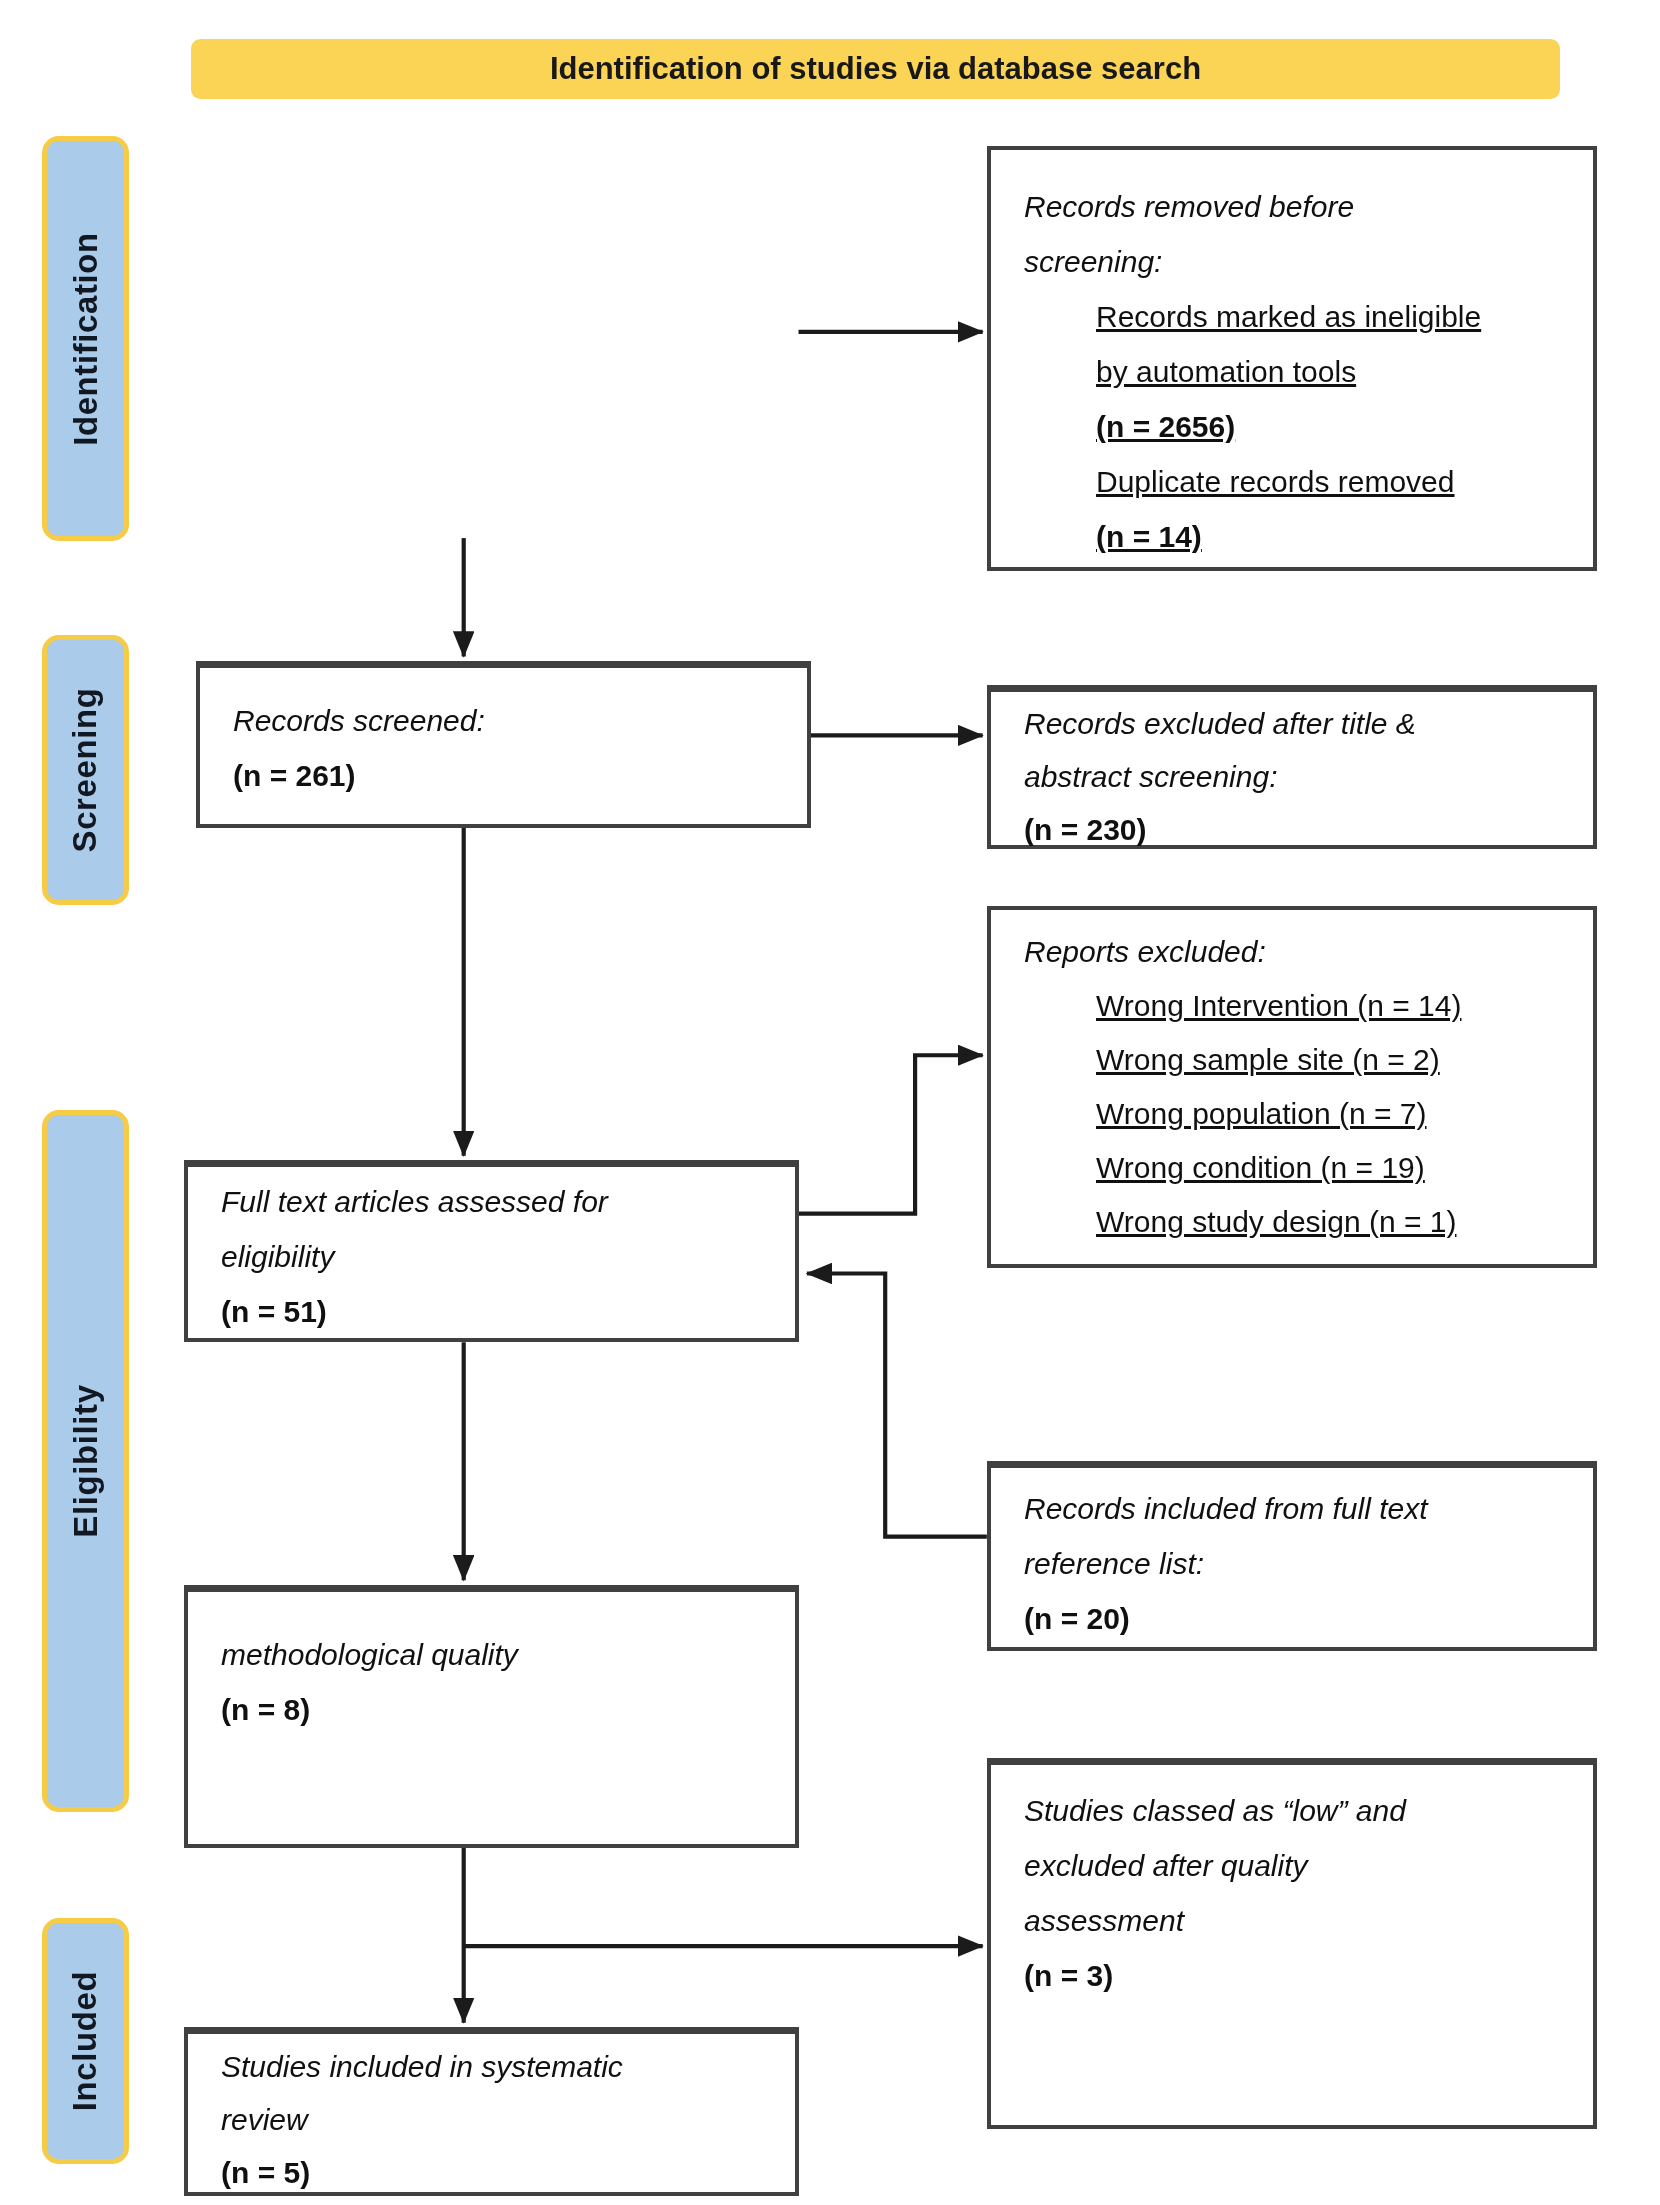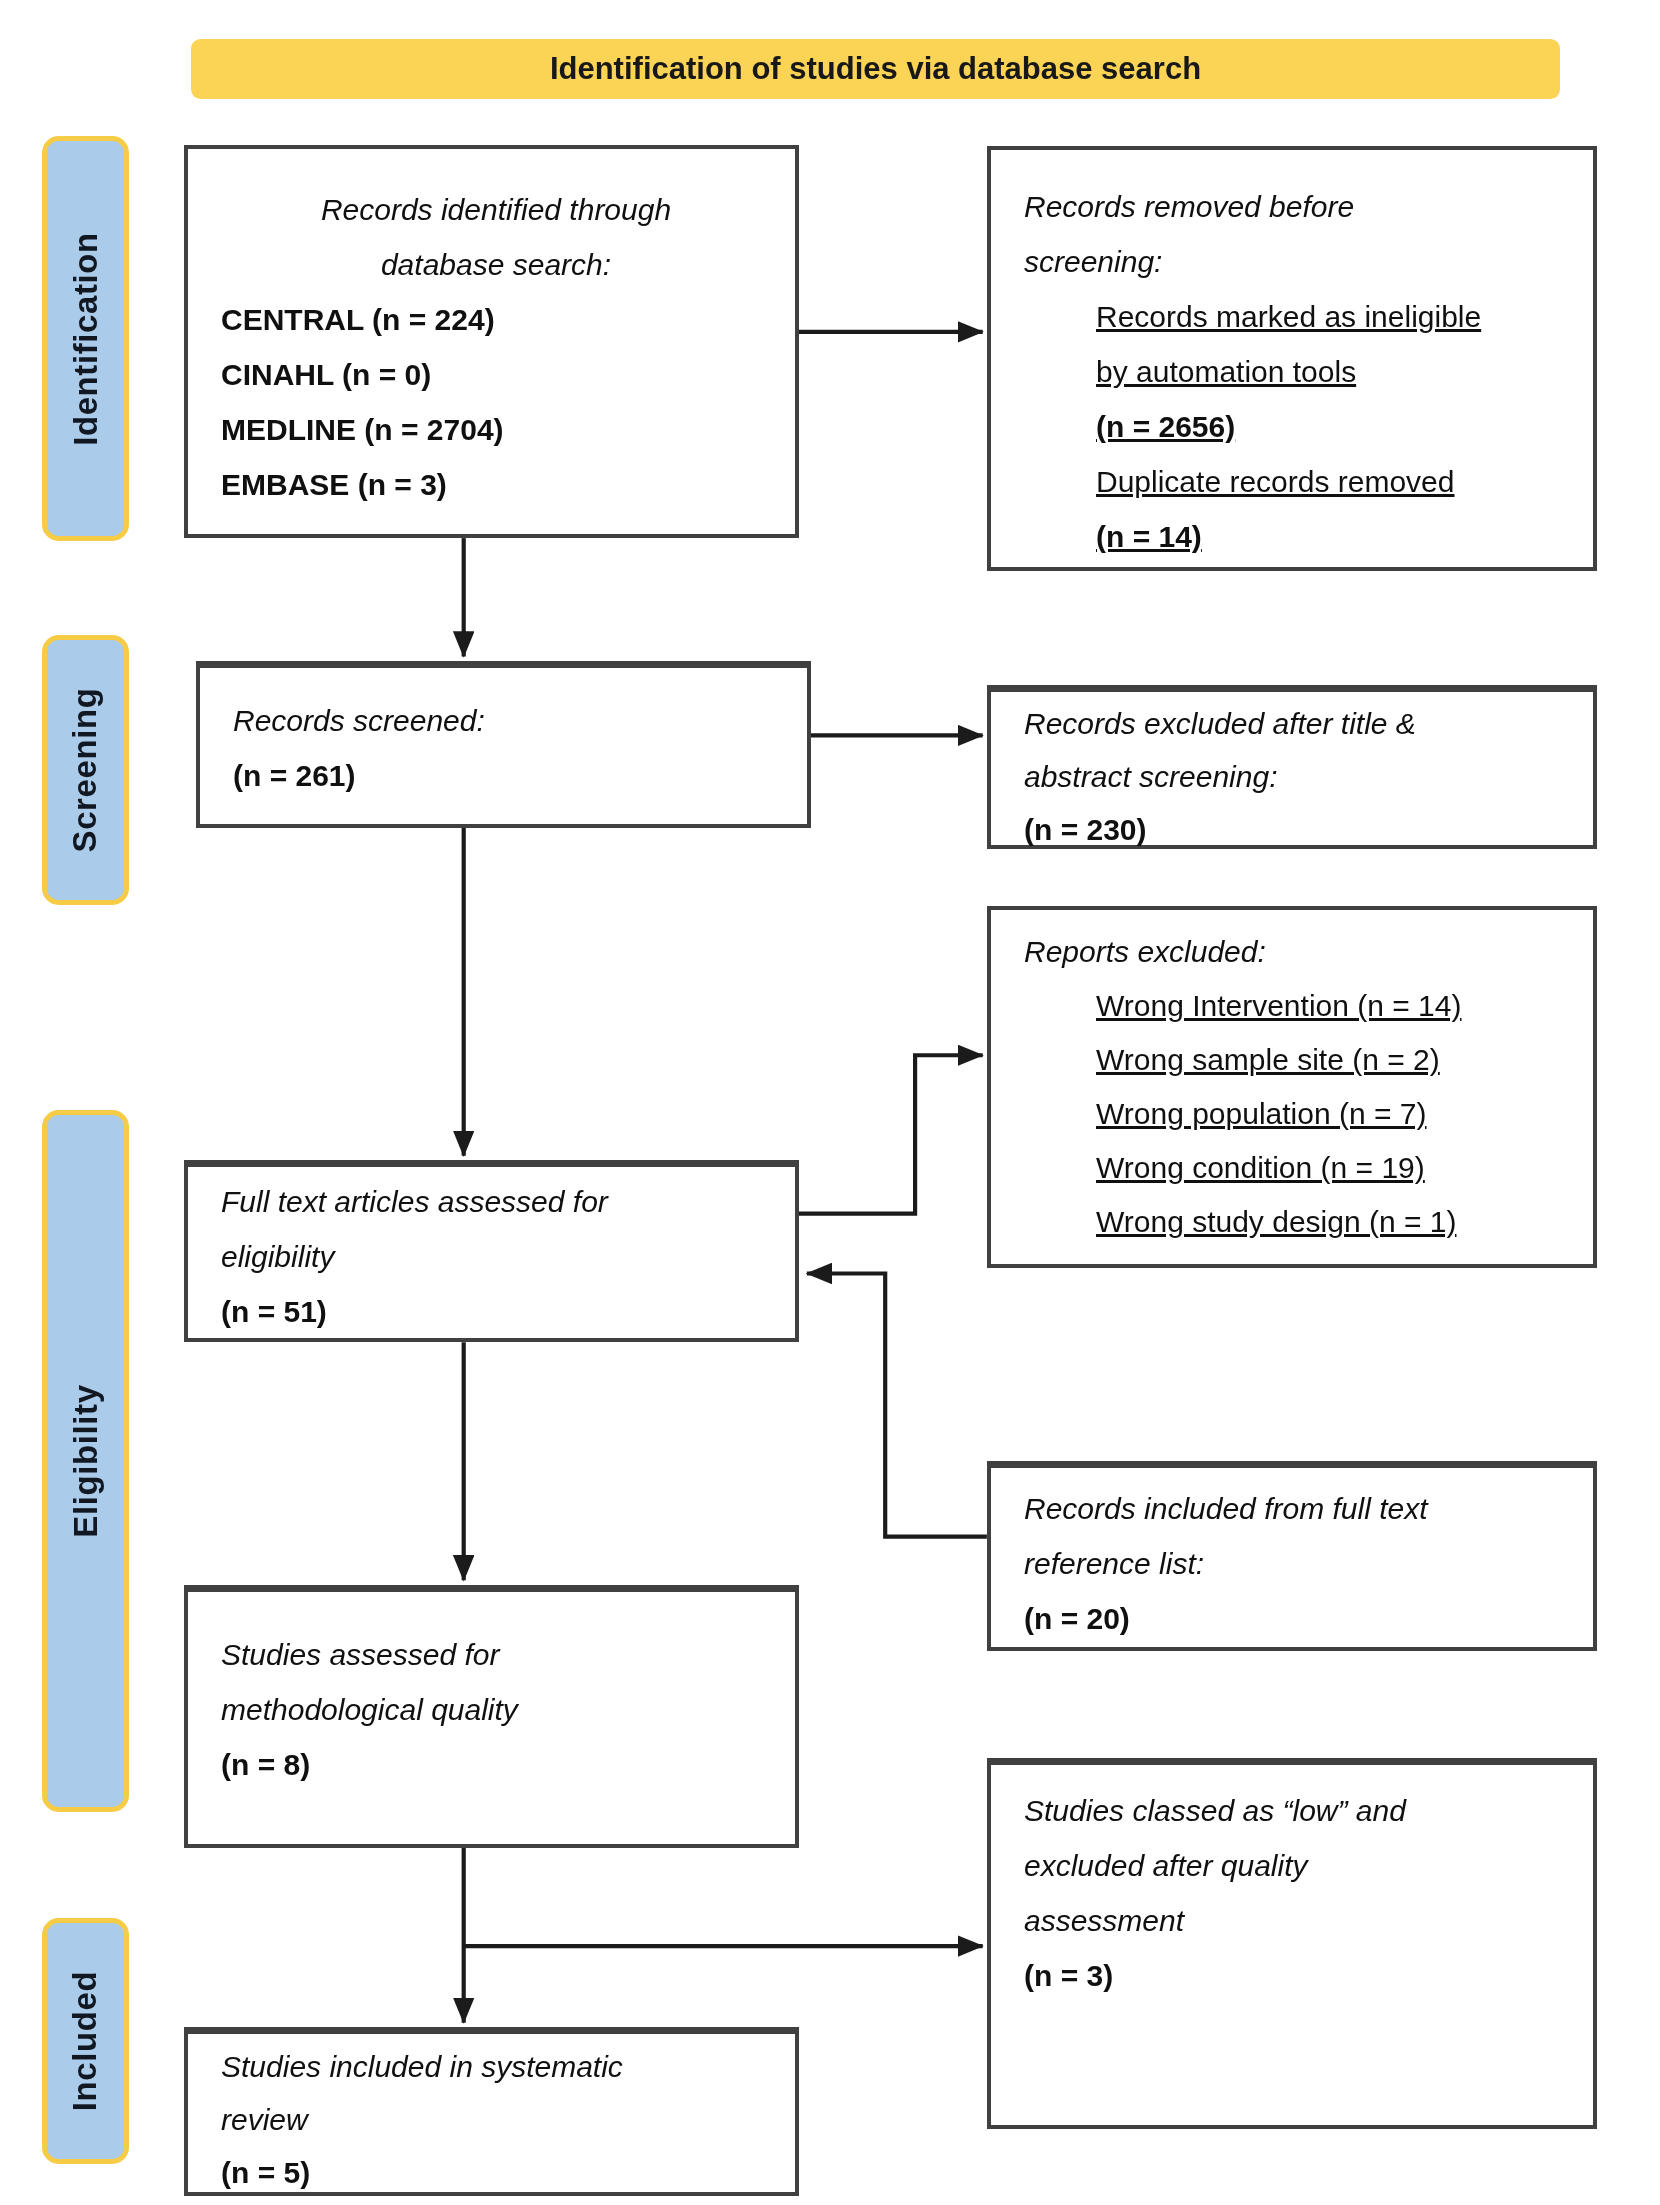--- a/index.html
+++ b/index.html
@@ -84,42 +84,33 @@
   <div class="stage" style="top:635px;height:270px;background:#abcbea;border-color:#f6cb45;">
     <span class="vtxt">Screening</span>
   </div>
   <div class="stage" style="top:1110px;height:702px;background:#abcbea;border-color:#f6cb45;">
     <span class="vtxt">Eligibility</span>
   </div>
   <div class="stage" style="top:1918px;height:246px;background:#abcbea;border-color:#f6cb45;">
     <span class="vtxt">Included</span>
   </div>
 
-  <div class="box lcol" style="top:145px;height:393px;padding-top:33px;">
-    <div class="ln ital ctr">Records identified through</div>
-    <div class="ln ital ctr">database search:</div>
-    <div class="ln b">CENTRAL (n = 224)</div>
-    <div class="ln b">CINAHL (n = 0)</div>
-    <div class="ln b">MEDLINE (n = 2704)</div>
-    <div class="ln b">EMBASE (n = 3)</div>
-  </div>
 
   <div class="box lcol thick-top" style="top:661px;height:167px;padding-top:25px;margin-left:12px;">
     <div class="ln ital">Records screened:</div>
     <div class="ln b">(n = 261)</div>
   </div>
 
   <div class="box lcol thick-top" style="top:1160px;height:182px;padding-top:7.2px;">
     <div class="ln ital">Full text articles assessed for</div>
     <div class="ln ital">eligibility</div>
     <div class="ln b">(n = 51)</div>
   </div>
 
   <div class="box lcol thick-top" style="top:1585px;height:263px;padding-top:35px;">
-    <div class="ln ital">Studies assessed for</div>
     <div class="ln ital">methodological quality</div>
     <div class="ln b">(n = 8)</div>
   </div>
 
   <div class="box lcol thick-top" style="top:2027px;height:169px;padding-top:6px;line-height:53px;">
     <div class="ln ital">Studies included in systematic</div>
     <div class="ln ital">review</div>
     <div class="ln b">(n = 5)</div>
   </div>
 

